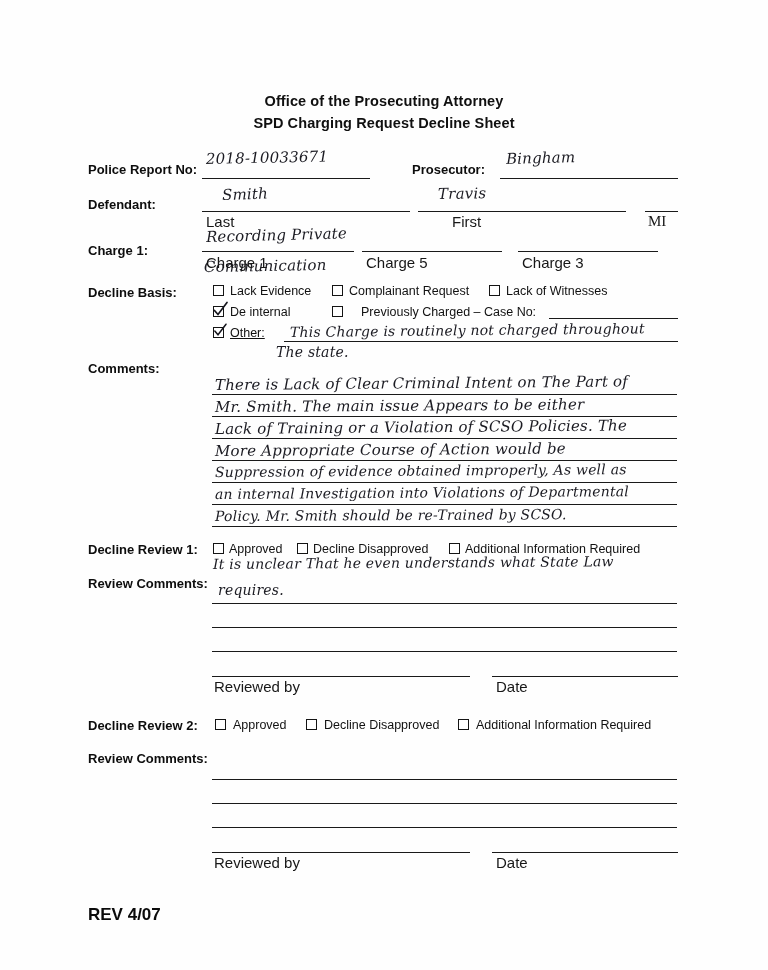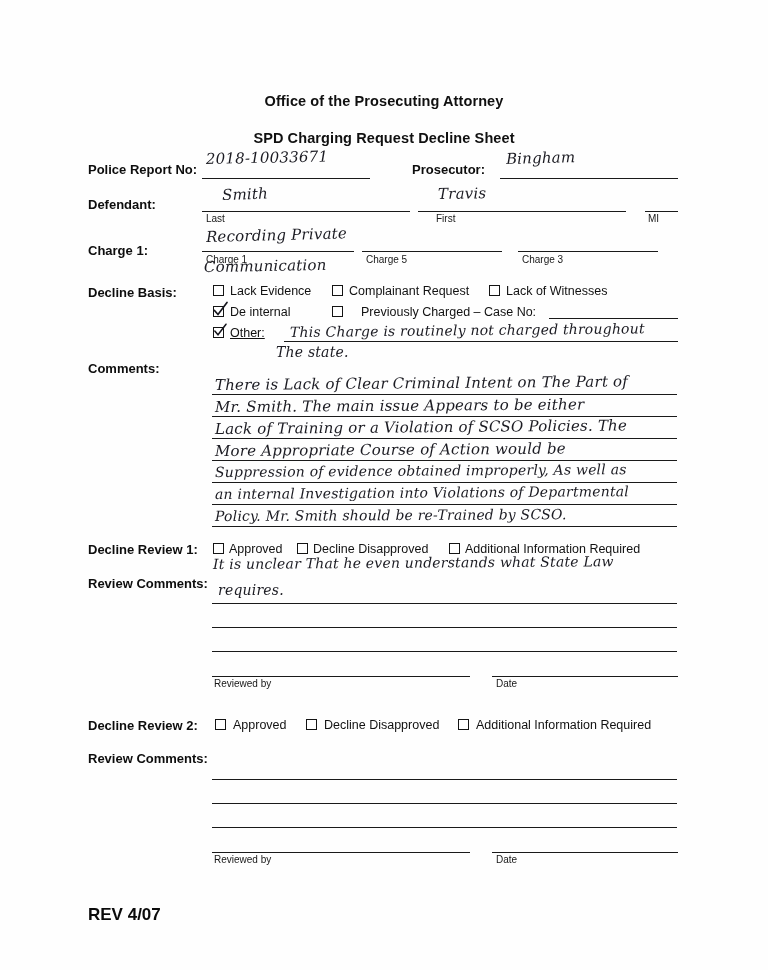--- a/index.html
+++ b/index.html
@@ -27,39 +27,39 @@
     position: absolute;
     left: 0;
     right: 0;
     text-align: center;
     font-weight: bold;
     font-size: 14.5px;
     letter-spacing: 0.1px;
     color: #101010;
   }
   .doc-title.l1 { top: 93px; }
-  .doc-title.l2 { top: 130px; }
+  .doc-title.l2 { top: 115px; }
 
   
   .lbl {
     position: absolute;
     font-weight: bold;
     font-size: 13px;
     color: #0d0d0d;
     white-space: nowrap;
   }
   .txt {
     position: absolute;
     font-size: 12.5px;
     color: #111;
     white-space: nowrap;
   }
   .sublabel {
     position: absolute;
-    font-size: 10px;
+    font-size: 15px;
     color: #171717;
     white-space: nowrap;
   }
   .rule {
     position: absolute;
     height: 0;
     border-top: 1.4px solid #1a1a1a;
   }
   .rule.thin { border-top-width: 1.1px; }
 
@@ -122,25 +122,25 @@
   <div class="hand ink" style="left:506px; top:150px; transform:rotate(-1.5deg);">Bingham</div>
 
   <div class="lbl" style="left:88px; top:197px;">Defendant:</div>
 
   <div class="rule" style="left:202px; top:211px; width:208px;"></div>
   <div class="hand ink" style="left:222px; top:186px; transform:rotate(-2deg);">Smith</div>
   <div class="sublabel" style="left:206px; top:213px;">Last</div>
 
   <div class="rule" style="left:418px; top:211px; width:208px;"></div>
   <div class="hand ink" style="left:438px; top:185px; transform:rotate(-1deg);">Travis</div>
-  <div class="sublabel" style="left:436px; top:213px;">First</div>
+  <div class="sublabel" style="left:452px; top:213px;">First</div>
 
   <div class="rule" style="left:645px; top:211px; width:33px;"></div>
   <div class="hand ink" style="left:650px; top:187px;"></div>
-  <div class="sublabel" style="left:648px; top:213px;">MI</div>
+  <div class="sublabel" style="left:648px; top:213px;font-family:Liberation Serif, serif;">MI</div>
 
   <div class="lbl" style="left:88px; top:243px;">Charge 1:</div>
 
   <div class="rule" style="left:202px; top:251px; width:152px;"></div>
   <div class="hand ink" style="left:206px; top:228px; transform:rotate(-1.5deg);">Recording Private</div>
   <div class="hand ink" style="left:204px; top:258px; transform:rotate(-1deg);">Communication</div>
   <div class="sublabel" style="left:206px; top:254px;">Charge 1</div>
 
   <div class="rule" style="left:362px; top:251px; width:140px;"></div>
   <div class="hand ink" style="left:366px; top:230px;"></div>

